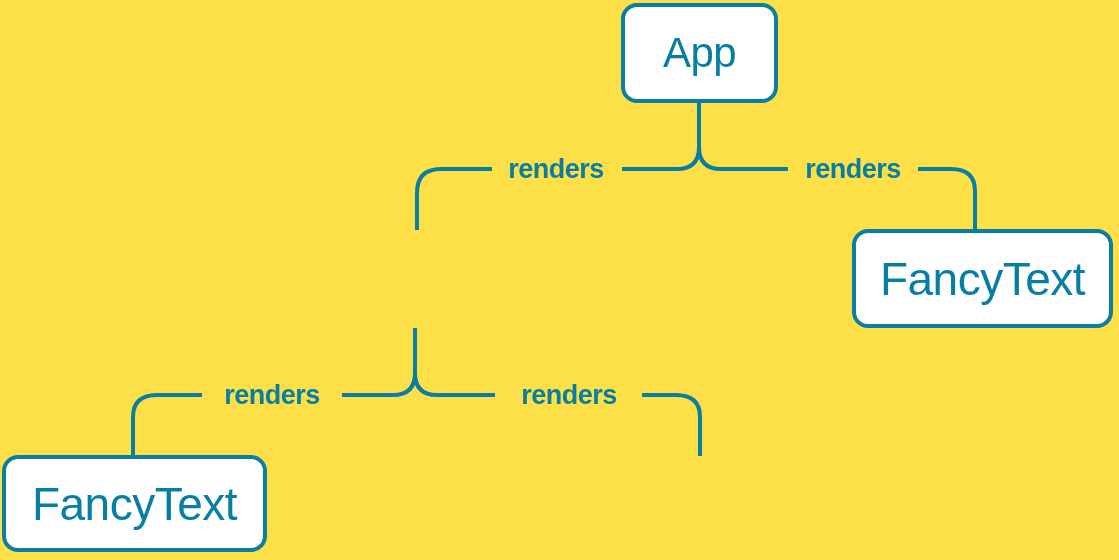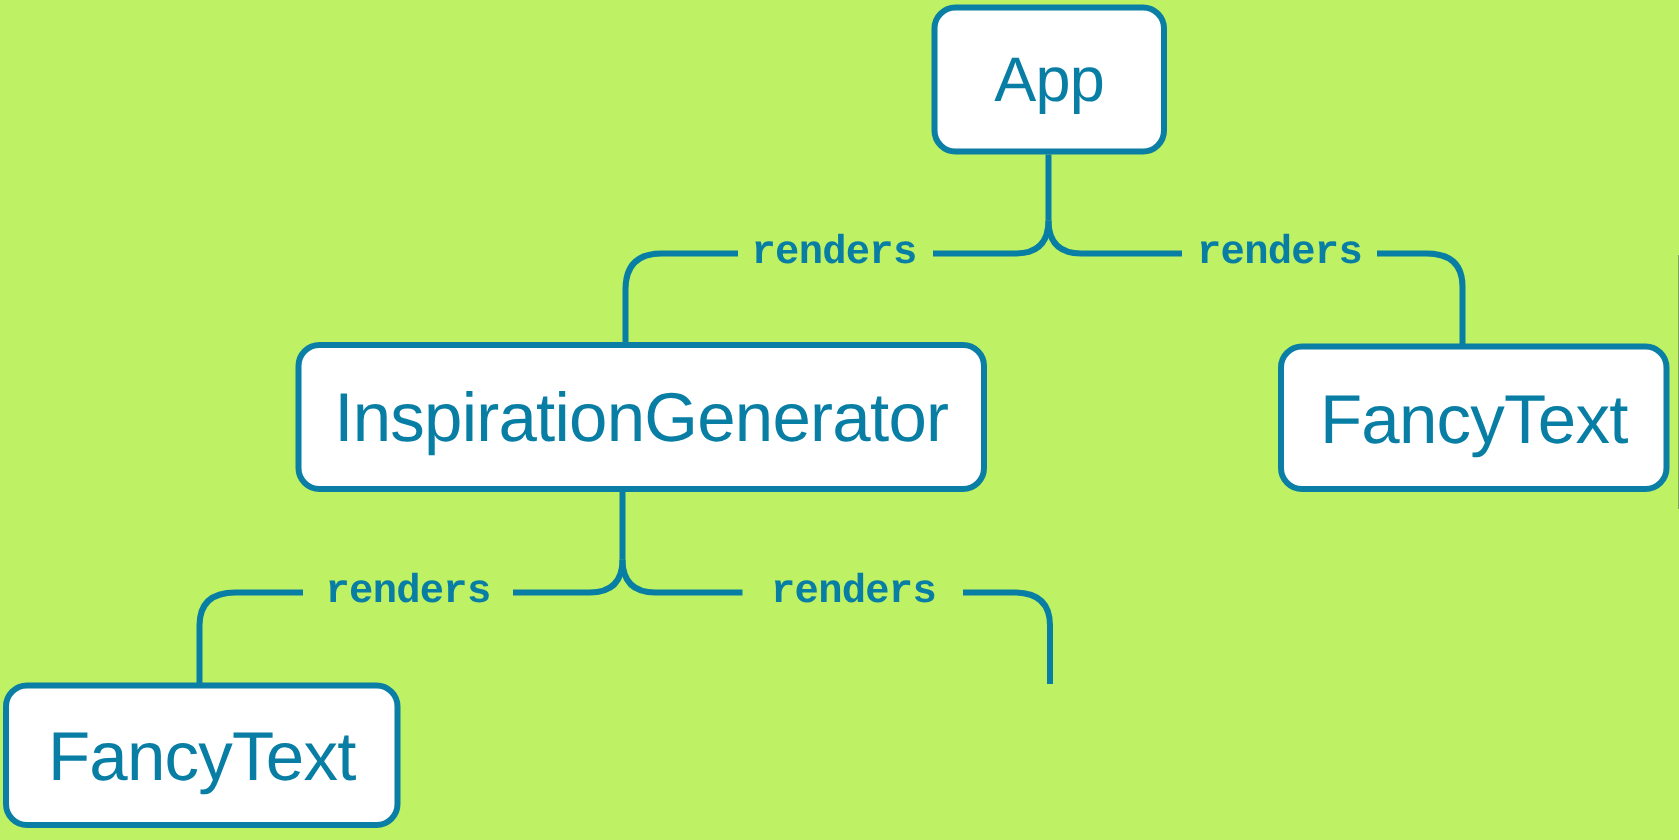--- a/index.html
+++ b/index.html
@@ -4,21 +4,21 @@
 <style>
   html, body {
     margin: 0;
     padding: 0;
     background: #46714e;
   }
   .canvas {
     position: relative;
     width: 1119px;
     height: 560px;
-    background: #bef264;
+    background: #fde047;
     overflow: hidden;
     font-family: "Liberation Sans", sans-serif;
   }
   .edges-svg {
     position: absolute;
     left: 0;
     top: 0;
     width: 1119px;
     height: 560px;
     display: block;
@@ -48,21 +48,20 @@
   .node-fancy-left     { left: 2px;   top: 455px; width: 265px; height: 97px;  }
   .node-copyright      { left: 566px; top: 454px; width: 269px; height: 98px;  }
   .edge-label {
     position: absolute;
     transform: translate(-50%, -50%);
     color: #087ea4;
     font-size: 27px;
     font-weight: 700;
     letter-spacing: -0.5px;
     white-space: nowrap;
-    font-family: Liberation Mono, monospace;
   }
   .edge-label-1 { left: 556px; top: 169px; }
   .edge-label-2 { left: 853px; top: 169px; }
   .edge-label-3 { left: 272px; top: 395px; }
   .edge-label-4 { left: 569px; top: 395px; }
 </style>
 </head>
 <body>
 
 <div class="canvas">
@@ -83,23 +82,20 @@
     <path d="M202 395 H157 Q133 395 133 417 V457"></path>
 
     <path d="M415 373 Q415 395 437 395 H495"></path>
     <path d="M642 395 H676 Q700 395 700 417 V456"></path>
   </svg>
 
   <div class="node node-app">
     <span>App</span>
   </div>
 
-  <div class="node node-inspiration">
-    <span>InspirationGenerator</span>
-  </div>
 
   <div class="node node-fancy-right">
     <span>FancyText</span>
   </div>
 
   <div class="node node-fancy-left">
     <span>FancyText</span>
   </div>
 
 

